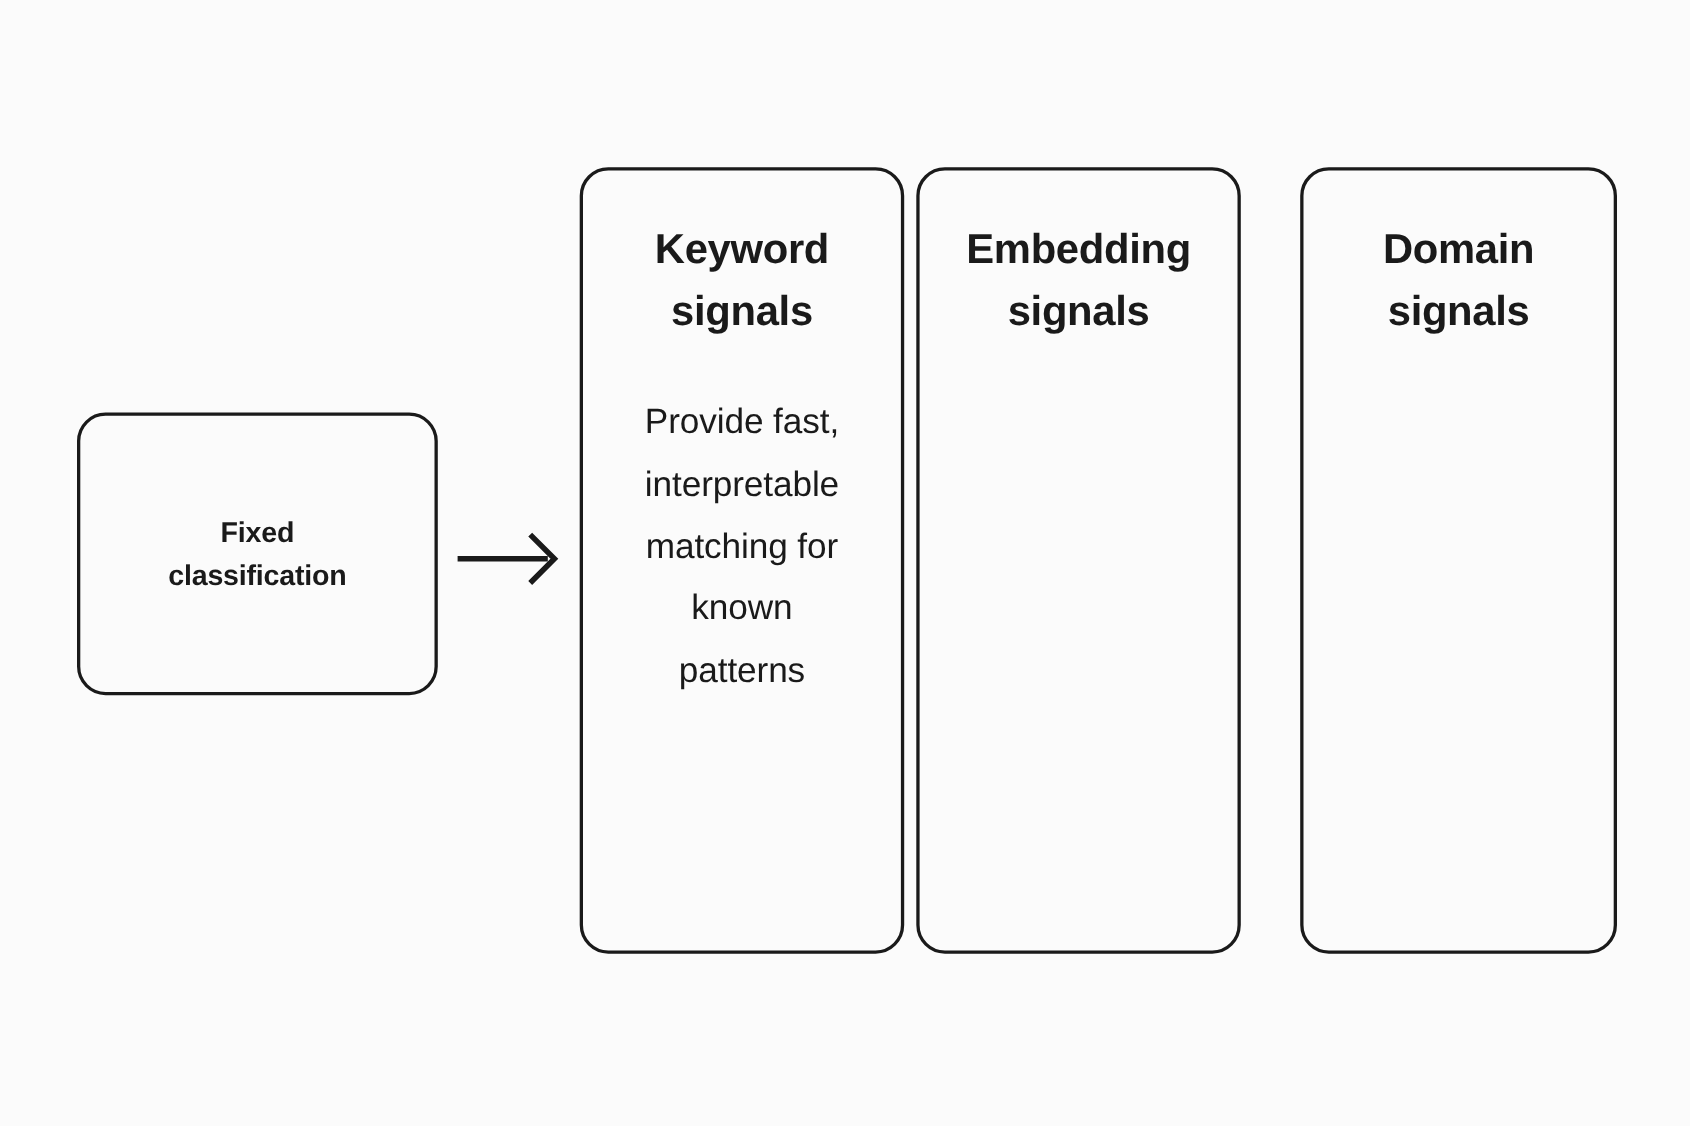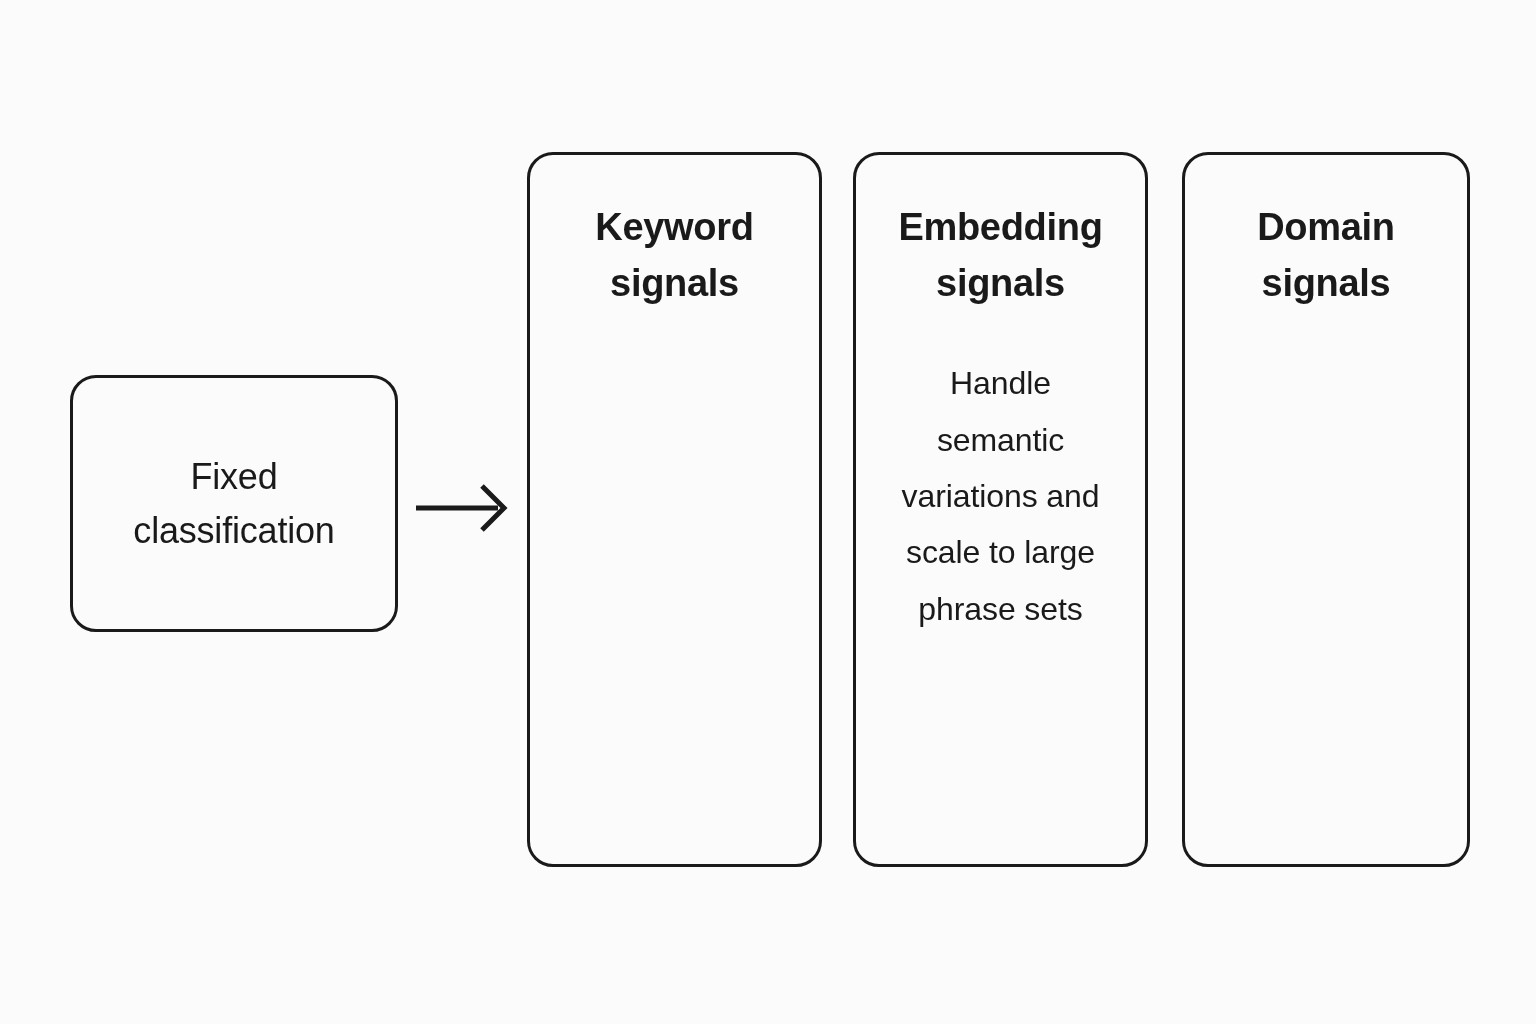--- a/index.html
+++ b/index.html
@@ -31,22 +31,22 @@
     box-sizing: border-box;
     border: 3px solid #1a1a1a;
     border-radius: 26px;
     background: #fbfbfb;
     display: flex;
     align-items: center;
     justify-content: center;
     text-align: center;
   }
   .source-node-label {
-    font-size: 36px;
-    font-weight: normal;
+    font-size: 26px;
+    font-weight: bold;
     line-height: 1.5;
     letter-spacing: -0.2px;
     padding: 0 14px;
     white-space: pre-line;
   }
 
   
   .connector {
     position: absolute;
     left: 410px;
@@ -64,21 +64,21 @@
     border: 3px solid #1a1a1a;
     border-radius: 26px;
     background: #fbfbfb;
     display: flex;
     flex-direction: column;
     align-items: center;
     text-align: center;
     padding: 44px 18px 0 18px;
   }
   .card-1 { left: 527px; width: 295px; }
-  .card-2 { left: 853px; width: 295px; align-items: center; }
+  .card-2 { left: 833px; width: 295px; align-items: center; }
   .card-3 { left: 1182px; width: 288px; }
 
   .card-title {
     font-size: 38px;
     font-weight: bold;
     line-height: 1.48;
     letter-spacing: -0.3px;
     white-space: pre-line;
   }
   .card-body {
@@ -103,30 +103,30 @@
   <div class="connector">
     <svg width="104" height="60" viewBox="0 0 104 60">
       <line x1="6" y1="30" x2="88" y2="30" stroke="#1a1a1a" stroke-width="5" stroke-linecap="butt"></line>
       <polyline points="72,8 94,30 72,52" fill="none" stroke="#1a1a1a" stroke-width="5" stroke-linecap="butt" stroke-linejoin="miter"></polyline>
     </svg>
   </div>
 
   <div class="card card-1">
     <div class="card-title">Keyword
 signals</div>
+    <div class="card-body">Provide fast,
+interpretable
+matching for
+known
+patterns</div>
   </div>
 
   <div class="card card-2">
     <div class="card-title">Embedding
 signals</div>
-    <div class="card-body">Handle
-semantic
-variations and
-scale to large
-phrase sets</div>
   </div>
 
   <div class="card card-3">
     <div class="card-title">Domain
 signals</div>
   </div>
 
 </div>
 
 </body></html>

